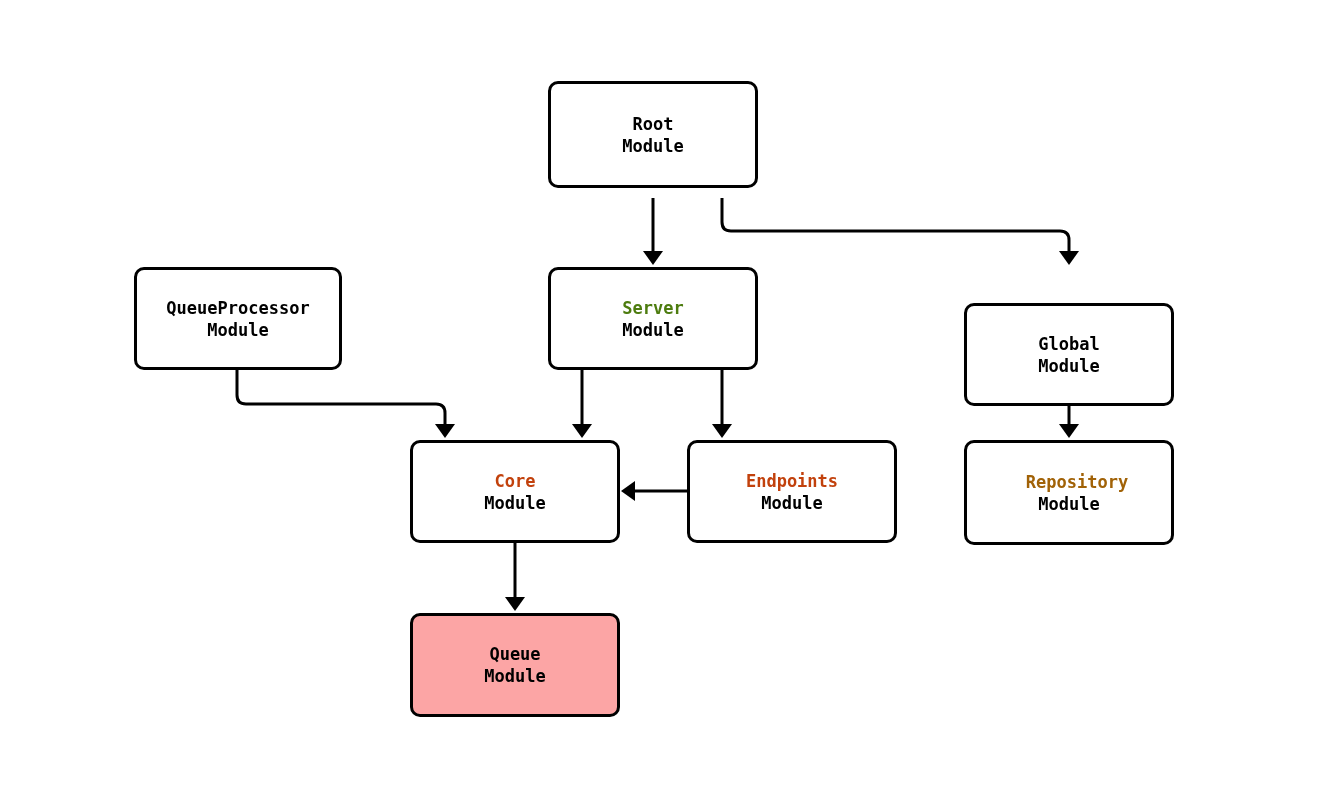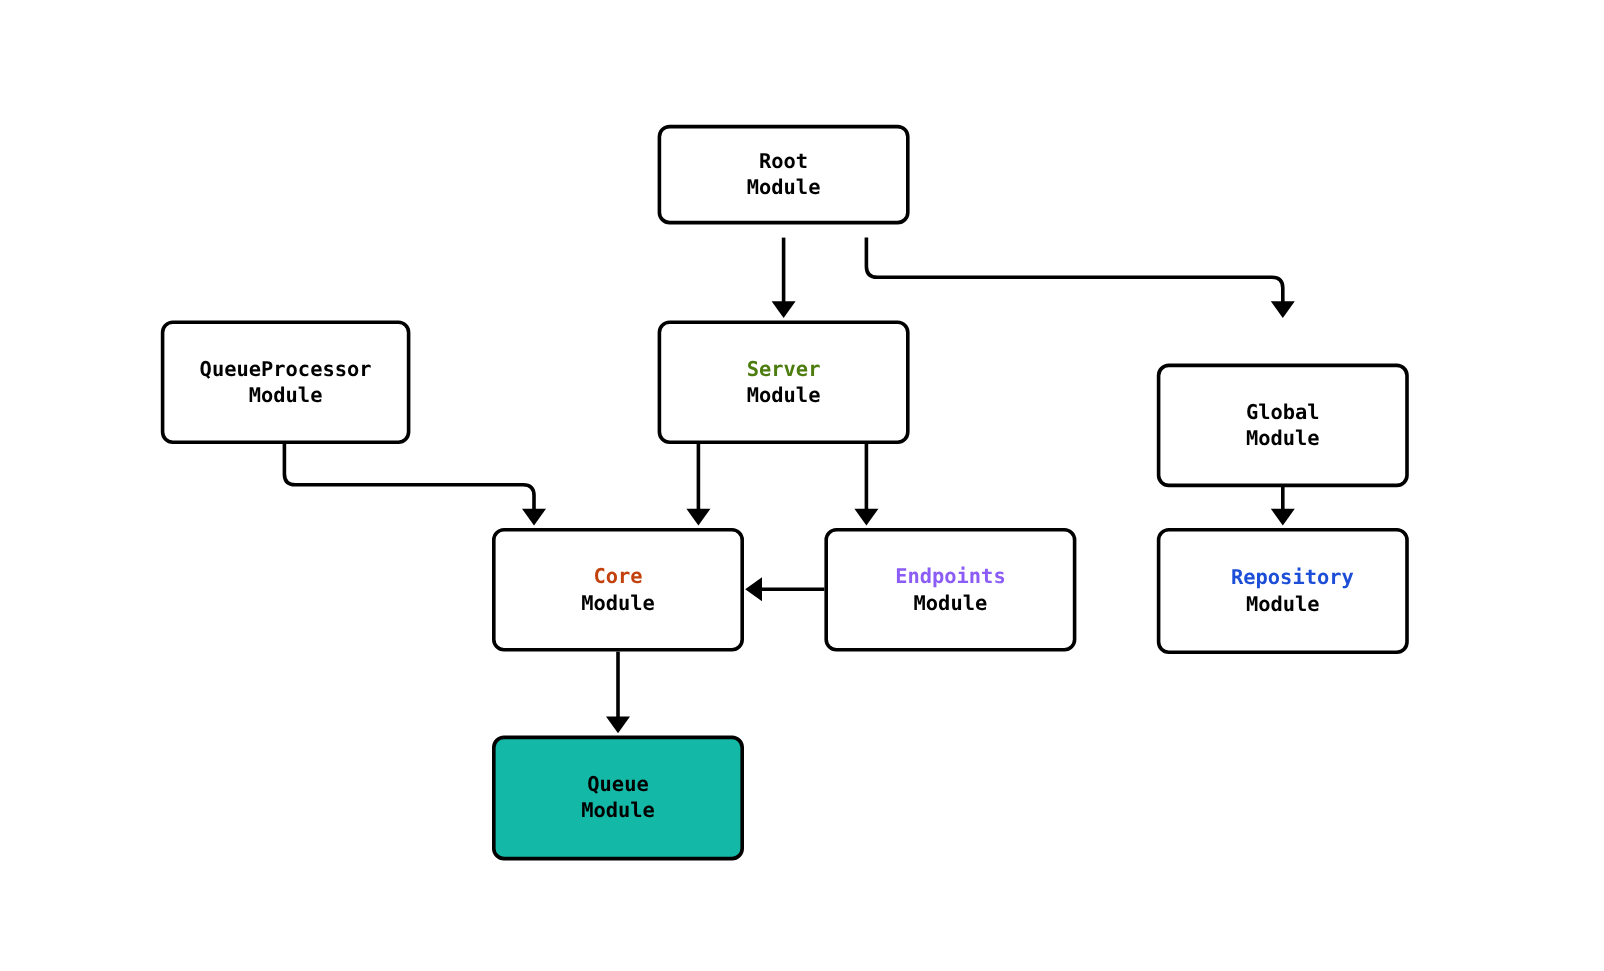--- a/index.html
+++ b/index.html
@@ -84,47 +84,47 @@
         <path d="M 687 491 L 635 491" fill="none" stroke="#000000" stroke-width="3" stroke-linecap="butt" stroke-linejoin="round"></path>
         <polygon points="621,491 635,481 635,501" fill="#000000"></polygon>
       </g>
       <g>
         <path d="M 515 543 L 515 598" fill="none" stroke="#000000" stroke-width="3" stroke-linecap="butt" stroke-linejoin="round"></path>
         <polygon points="515,611 505,597 525,597" fill="#000000"></polygon>
       </g>
     </svg>
 
   <div id="nodes-layer">
-      <div class="node-box" style="left: 548px; top: 104px; width: 210px; height: 83px; border-color: rgb(0, 0, 0); border-width: 3px; border-radius: 10px; background: rgb(255, 255, 255);">
+      <div class="node-box" style="left: 548px; top: 81px; width: 210px; height: 107px; border-color: rgb(0, 0, 0); border-width: 3px; border-radius: 10px; background: rgb(255, 255, 255);">
         <div class="node-label-line" style="color: rgb(0, 0, 0);">Root</div>
         <div class="node-label-line" style="color: rgb(0, 0, 0);">Module</div>
       </div>
       <div class="node-box" style="left: 134px; top: 267px; width: 208px; height: 103px; border-color: rgb(0, 0, 0); border-width: 3px; border-radius: 10px; background: rgb(255, 255, 255);">
         <div class="node-label-line" style="color: #000000;">QueueProcessor</div>
         <div class="node-label-line" style="color: rgb(0, 0, 0);">Module</div>
       </div>
       <div class="node-box" style="left: 548px; top: 267px; width: 210px; height: 103px; border-color: rgb(0, 0, 0); border-width: 3px; border-radius: 10px; background: rgb(255, 255, 255);">
         <div class="node-label-line" style="color: #4d7c0f;">Server</div>
         <div class="node-label-line" style="color: rgb(0, 0, 0);">Module</div>
       </div>
       <div class="node-box" style="left: 964px; top: 267px; width: 210px; height: 103px; border-color: rgb(0, 0, 0); border-width: 3px; border-radius: 10px; background: rgb(255, 255, 255); margin-top: 36px;">
         <div class="node-label-line" style="color: rgb(0, 0, 0);">Global</div>
         <div class="node-label-line" style="color: rgb(0, 0, 0);">Module</div>
       </div>
       <div class="node-box" style="left: 410px; top: 440px; width: 210px; height: 103px; border-color: rgb(0, 0, 0); border-width: 3px; border-radius: 10px; background: rgb(255, 255, 255);">
         <div class="node-label-line" style="color: #c2410c;">Core</div>
         <div class="node-label-line" style="color: rgb(0, 0, 0);">Module</div>
       </div>
       <div class="node-box" style="left: 687px; top: 440px; width: 210px; height: 103px; border-color: rgb(0, 0, 0); border-width: 3px; border-radius: 10px; background: rgb(255, 255, 255);">
-        <div class="node-label-line" style="color: #8b5cf6;">Endpoints</div>
+        <div class="node-label-line" style="color: #c2410c;">Endpoints</div>
         <div class="node-label-line" style="color: rgb(0, 0, 0);">Module</div>
       </div>
       <div class="node-box" style="left: 964px; top: 440px; width: 210px; height: 105px; border-color: rgb(0, 0, 0); border-width: 3px; border-radius: 10px; background: rgb(255, 255, 255);">
-        <div class="node-label-line" style="color: #1d4ed8; padding-left: 16px;">Repository</div>
+        <div class="node-label-line" style="color: #a16207; padding-left: 16px;">Repository</div>
         <div class="node-label-line" style="color: rgb(0, 0, 0);">Module</div>
       </div>
-      <div class="node-box" style="left: 410px; top: 613px; width: 210px; height: 104px; border-color: rgb(0, 0, 0); border-width: 3px; border-radius: 10px; background: #14b8a6;">
+      <div class="node-box" style="left: 410px; top: 613px; width: 210px; height: 104px; border-color: rgb(0, 0, 0); border-width: 3px; border-radius: 10px; background: #fca5a5;">
         <div class="node-label-line" style="color: rgb(0, 0, 0);">Queue</div>
         <div class="node-label-line" style="color: rgb(0, 0, 0);">Module</div>
       </div>
     </div>
 
 </div>
 
 </body></html>

